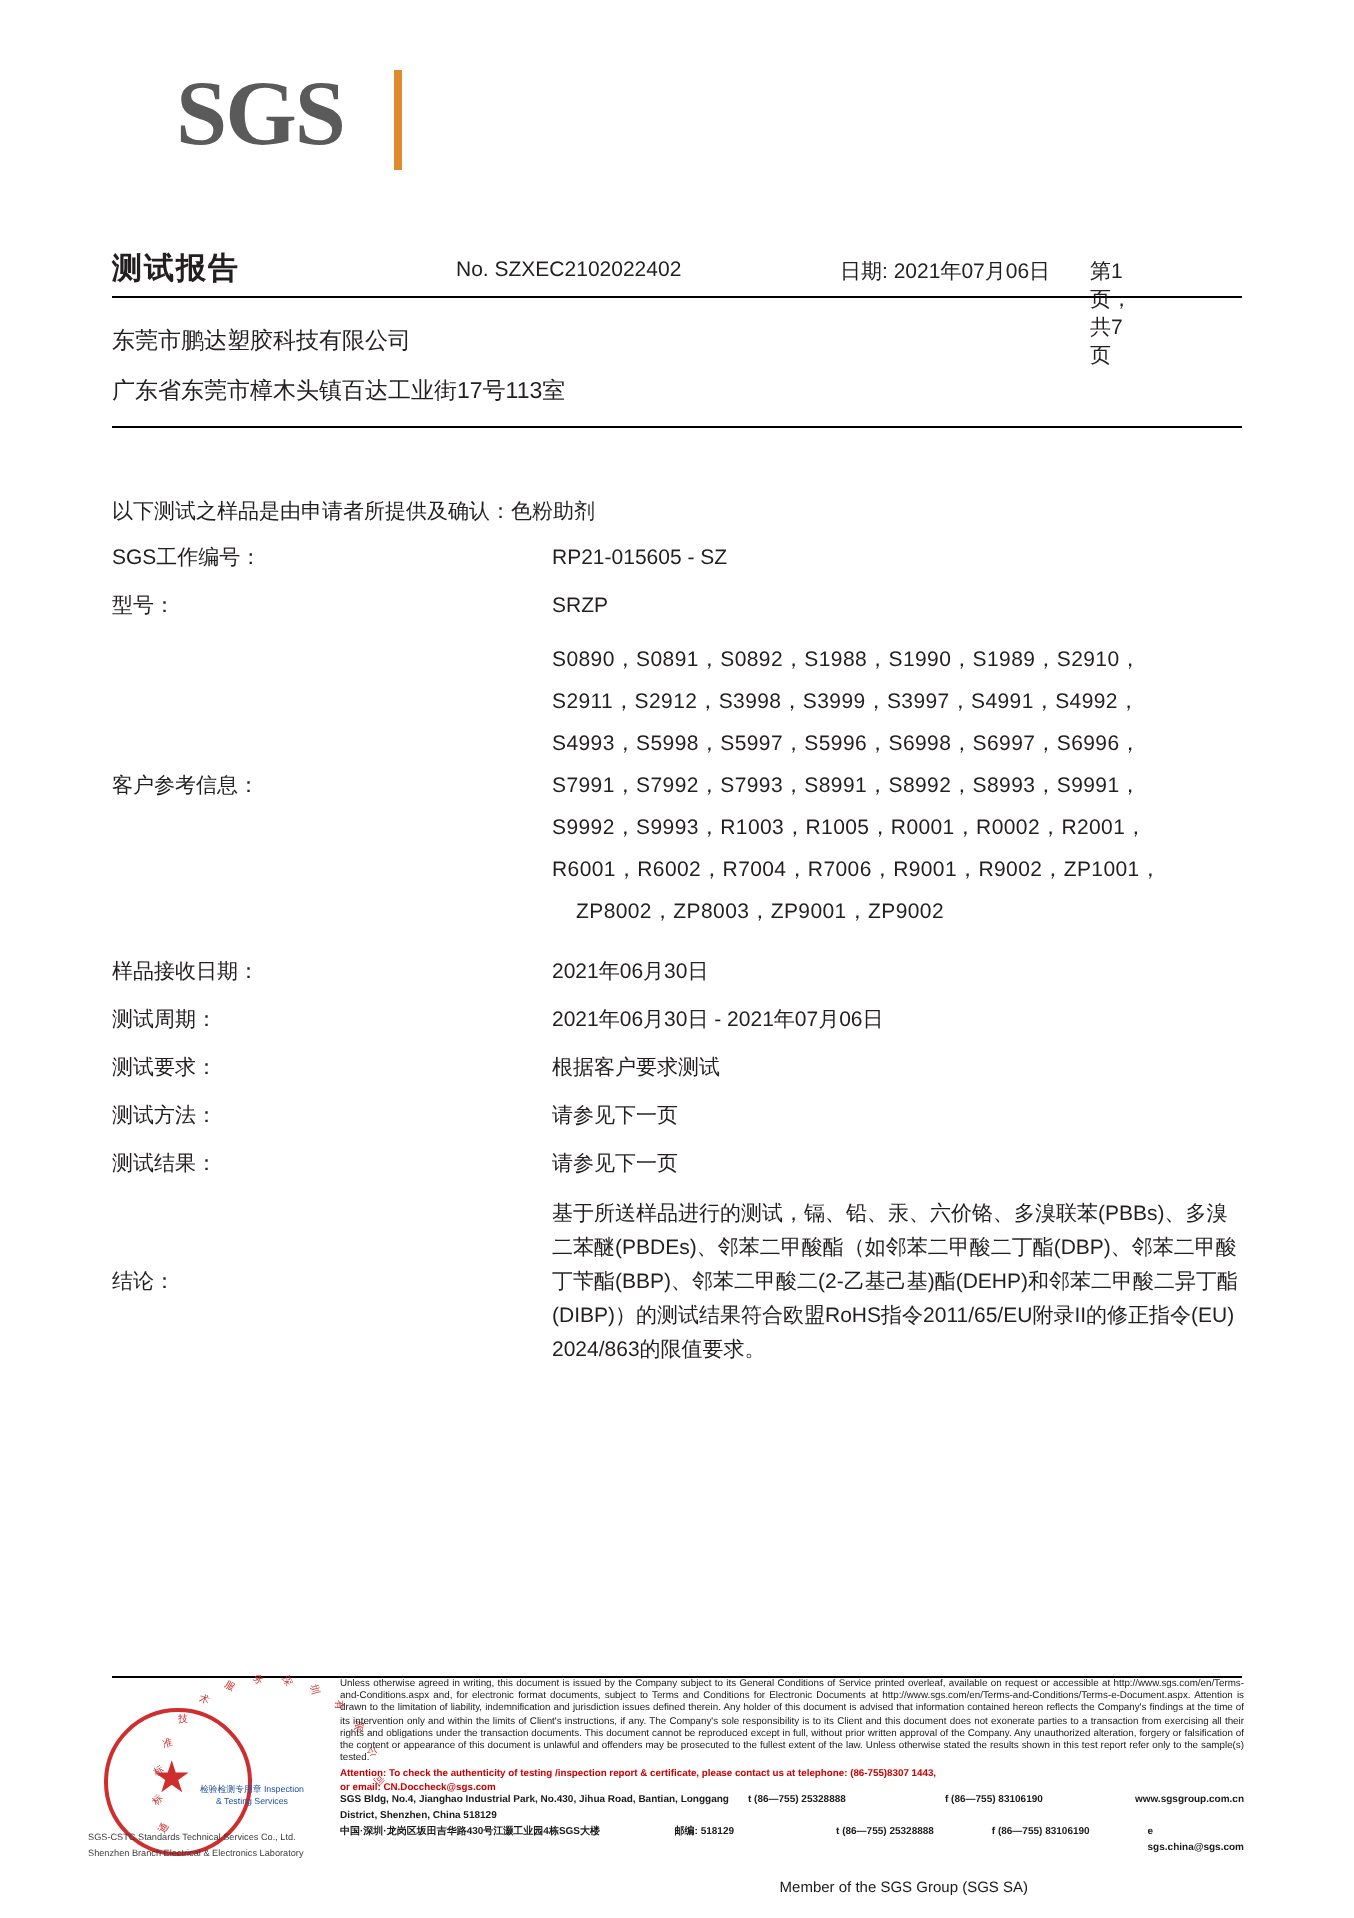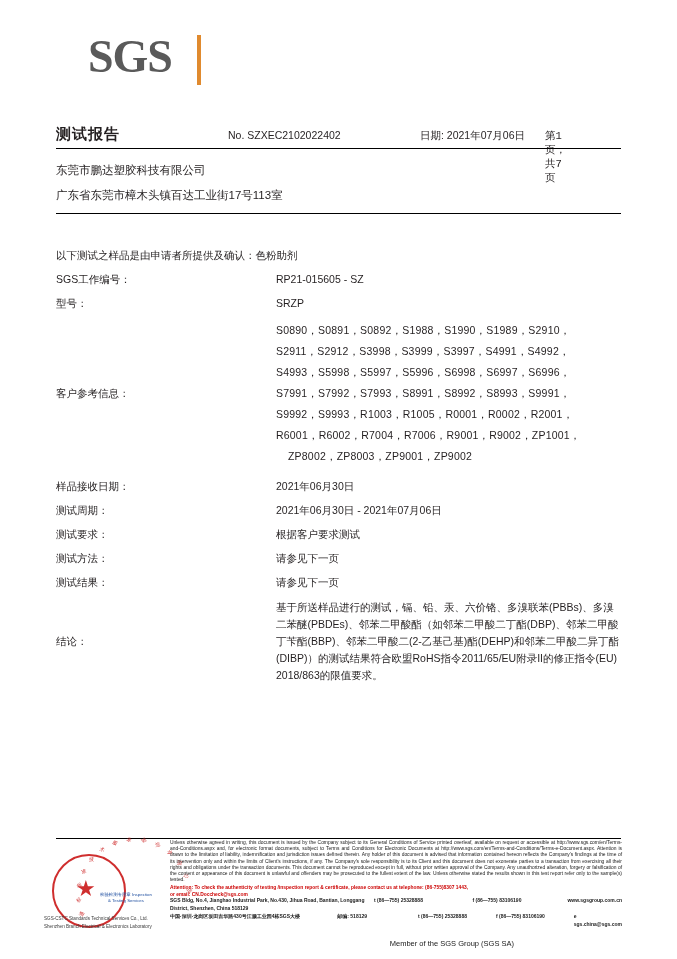--- a/index.html
+++ b/index.html
@@ -65,21 +65,20 @@
     position: absolute;
     left: 420px;
     top: 129px;
     font-size: 10.5px;
   }
   .report-pages {
     position: absolute;
     left: 545px;
     top: 129px;
     font-size: 10.5px;
-    font-family: Liberation Mono, monospace;
   }
   .rule-top {
     position: absolute;
     left: 56px;
     top: 148px;
     width: 565px;
     height: 1px;
     background: #000;
   }
 
@@ -324,21 +323,21 @@
       <div class="field-value">请参见下一页</div>
     </div>
 
     <div class="field-row tight">
       <div class="field-label">测试结果：</div>
       <div class="field-value">请参见下一页</div>
     </div>
 
     <div class="field-row">
       <div class="field-label">结论：</div>
-      <div class="field-value conclusion-value">基于所送样品进行的测试，镉、铅、汞、六价铬、多溴联苯(PBBs)、多溴二苯醚(PBDEs)、邻苯二甲酸酯（如邻苯二甲酸二丁酯(DBP)、邻苯二甲酸丁苄酯(BBP)、邻苯二甲酸二(2-乙基己基)酯(DEHP)和邻苯二甲酸二异丁酯(DIBP)）的测试结果符合欧盟RoHS指令2011/65/EU附录II的修正指令(EU) 2018/863的限值要求。</div>
+      <div class="field-value conclusion-value">基于所送样品进行的测试，镉、铅、汞、六价铬、多溴联苯(PBBs)、多溴二苯醚(PBDEs)、邻苯二甲酸酯（如邻苯二甲酸二丁酯(DBP)、邻苯二甲酸丁苄酯(BBP)、邻苯二甲酸二(2-乙基己基)酯(DEHP)和邻苯二甲酸二异丁酯(DIBP)）的测试结果符合欧盟RoHS指令2011/65/EU附录II的修正指令(EU) 2024/863的限值要求。</div>
     </div>
 
   </div>
 
   <div class="footer-rule"></div>
 
   <div class="stamp">
     <div class="stamp-circle"></div>
     <div class="stamp-star">★</div>
     <div class="stamp-ring-text">

